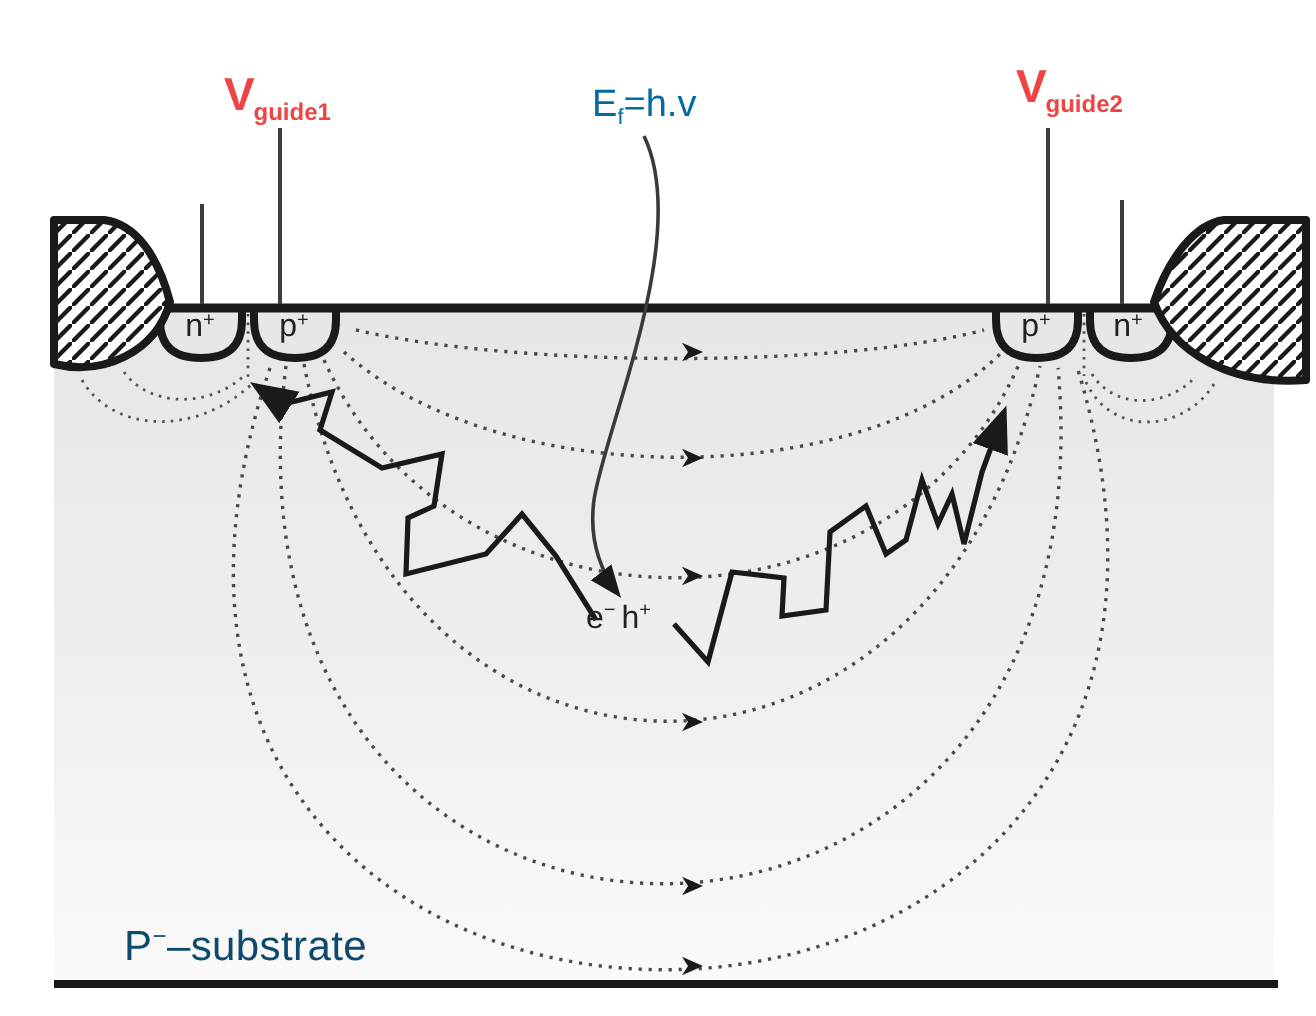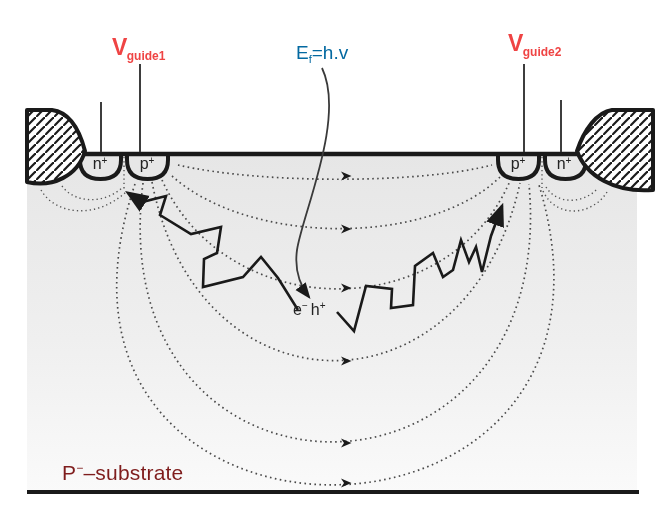--- a/index.html
+++ b/index.html
@@ -9,21 +9,21 @@
   .lbl{position:absolute;color:#ef4444;white-space:nowrap;line-height:1;}
   .vlabel{font-weight:700;font-size:23px;letter-spacing:-0.6px;}
   .vlabel .vsub{font-size:12px;vertical-align:-5px;letter-spacing:0;}
   .formula{font-size:19px;color:#0369a1;}
   .formula .fsub{font-size:11px;vertical-align:-4px;}
   .eh{font-size:16px;color:#222;}
   .eh .csup{font-size:10px;vertical-align:6px;}
   .ehgap{display:inline-block;width:3px;}
   .welllbl{font-size:16px;color:#222;transform:translateX(-50%);}
   .welllbl .wsup{font-size:10px;vertical-align:5px;}
-  .sublabel{font-size:21px;color:#7f1d1d;letter-spacing:0.2px;}
+  .sublabel{font-size:21px;color:#0c4a6e;letter-spacing:0.2px;}
   .sublabel .ssup{font-size:12px;vertical-align:8px;}
 </style>
 </head>
 <body>
 
 <div id="canvas">
 
   <svg id="scene" width="658" height="508" viewBox="0 0 658 508">
     <defs>
       <linearGradient id="subGrad" x1="0" y1="0" x2="0" y2="1">

